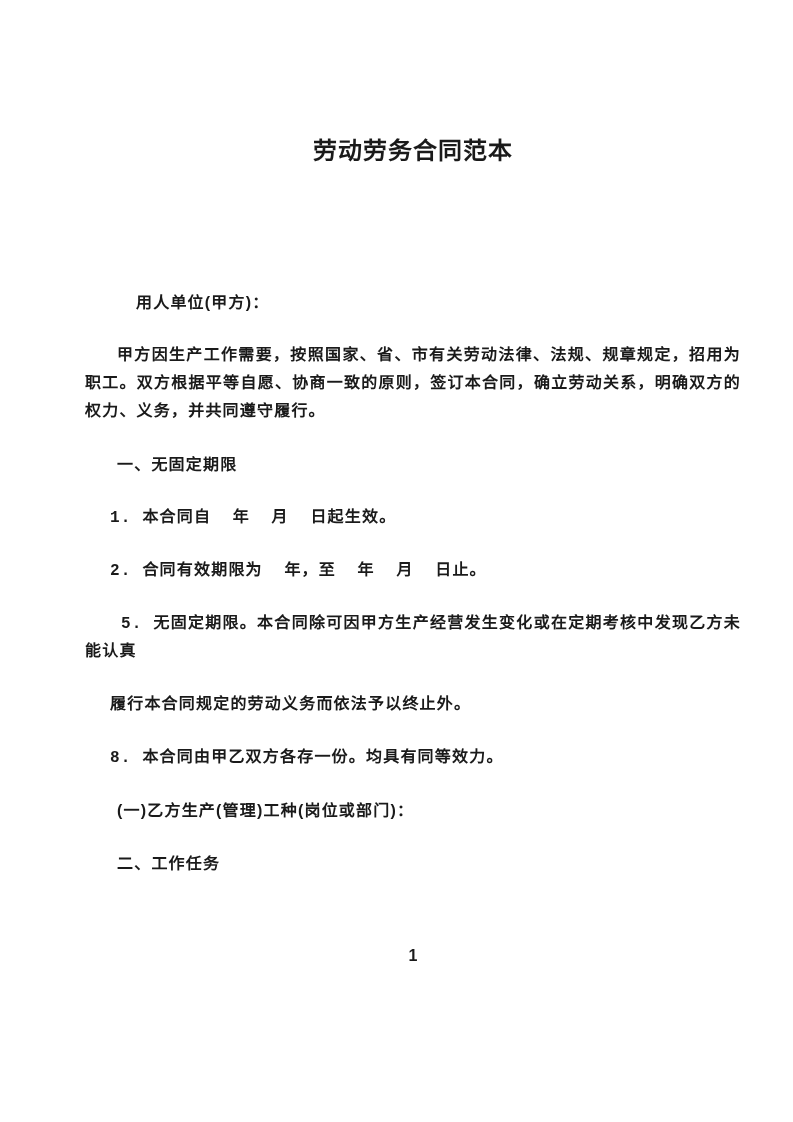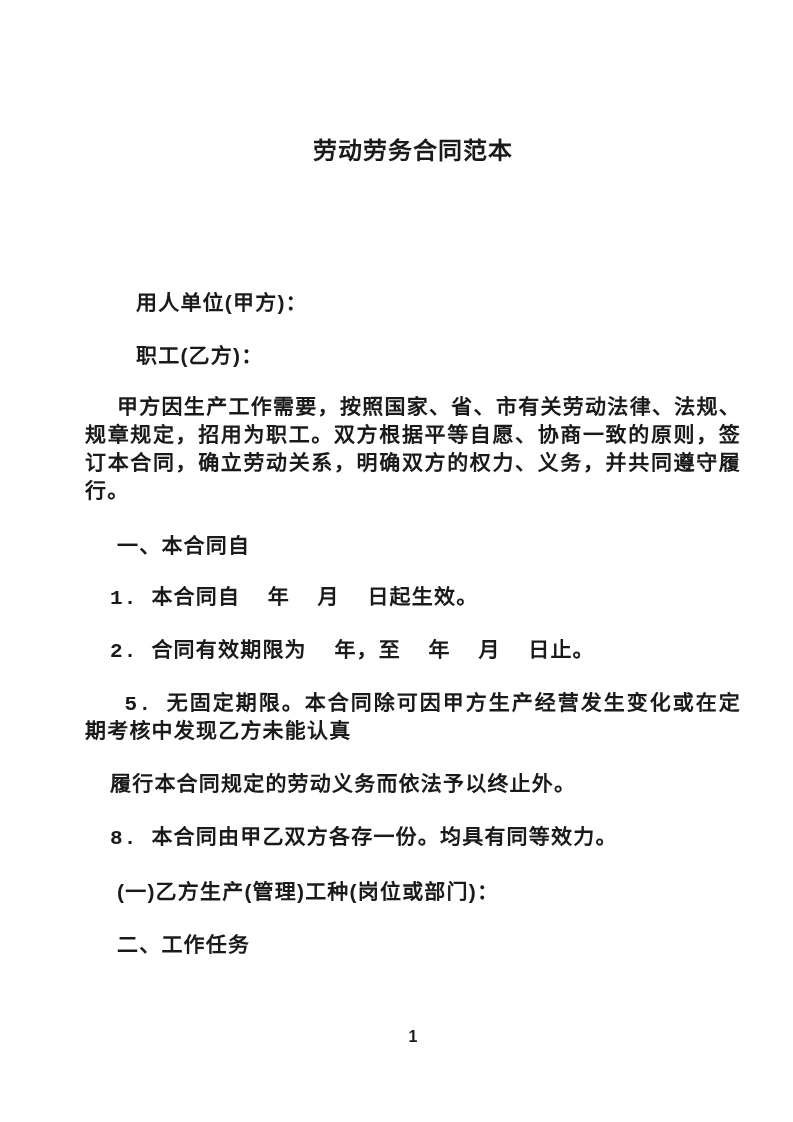--- a/index.html
+++ b/index.html
@@ -31,21 +31,21 @@
     letter-spacing: 1px;
     font-weight: 700;
     text-align: center;
   }
 
   .parties {
     margin-top: 120px;
   }
 
   .para {
-    font-size: 21px;
+    font-size: 16px;
     line-height: 28px;
     letter-spacing: 1.2px;
     margin-bottom: 25px;
   }
 
   .indent-lg { text-indent: 51px; }  
   .indent-md { text-indent: 32px; }  
   .indent-sm { text-indent: 25px; }  
 
   .justify {
@@ -73,26 +73,25 @@
 </head>
 <body>
 
 <div class="page">
   <div class="content">
 
     <div class="doc-title">劳动劳务合同范本</div>
 
     <div class="parties">
       <p class="para indent-lg">用人单位(甲方)：</p>
-      <p class="para indent-lg">职工(乙方)：</p>
     </div>
 
     <p class="para indent-md justify">甲方因生产工作需要，按照国家、省、市有关劳动法律、法规、规章规定，招用为职工。双方根据平等自愿、协商一致的原则，签订本合同，确立劳动关系，明确双方的权力、义务，并共同遵守履行。</p>
 
-    <p class="para indent-md">一、本合同自</p>
+    <p class="para indent-md">一、无固定期限</p>
 
     <p class="para clause indent-sm justify">1. 本合同自  年  月  日起生效。</p>
 
     <p class="para clause indent-sm justify">2. 合同有效期限为  年，至  年  月  日止。</p>
 
     <p class="para clause indent-sm justify"> 5. 无固定期限。本合同除可因甲方生产经营发生变化或在定期考核中发现乙方未能认真</p>
 
     <p class="para clause indent-sm justify">履行本合同规定的劳动义务而依法予以终止外。</p>
 
     <p class="para clause indent-sm justify">8. 本合同由甲乙双方各存一份。均具有同等效力。</p>

